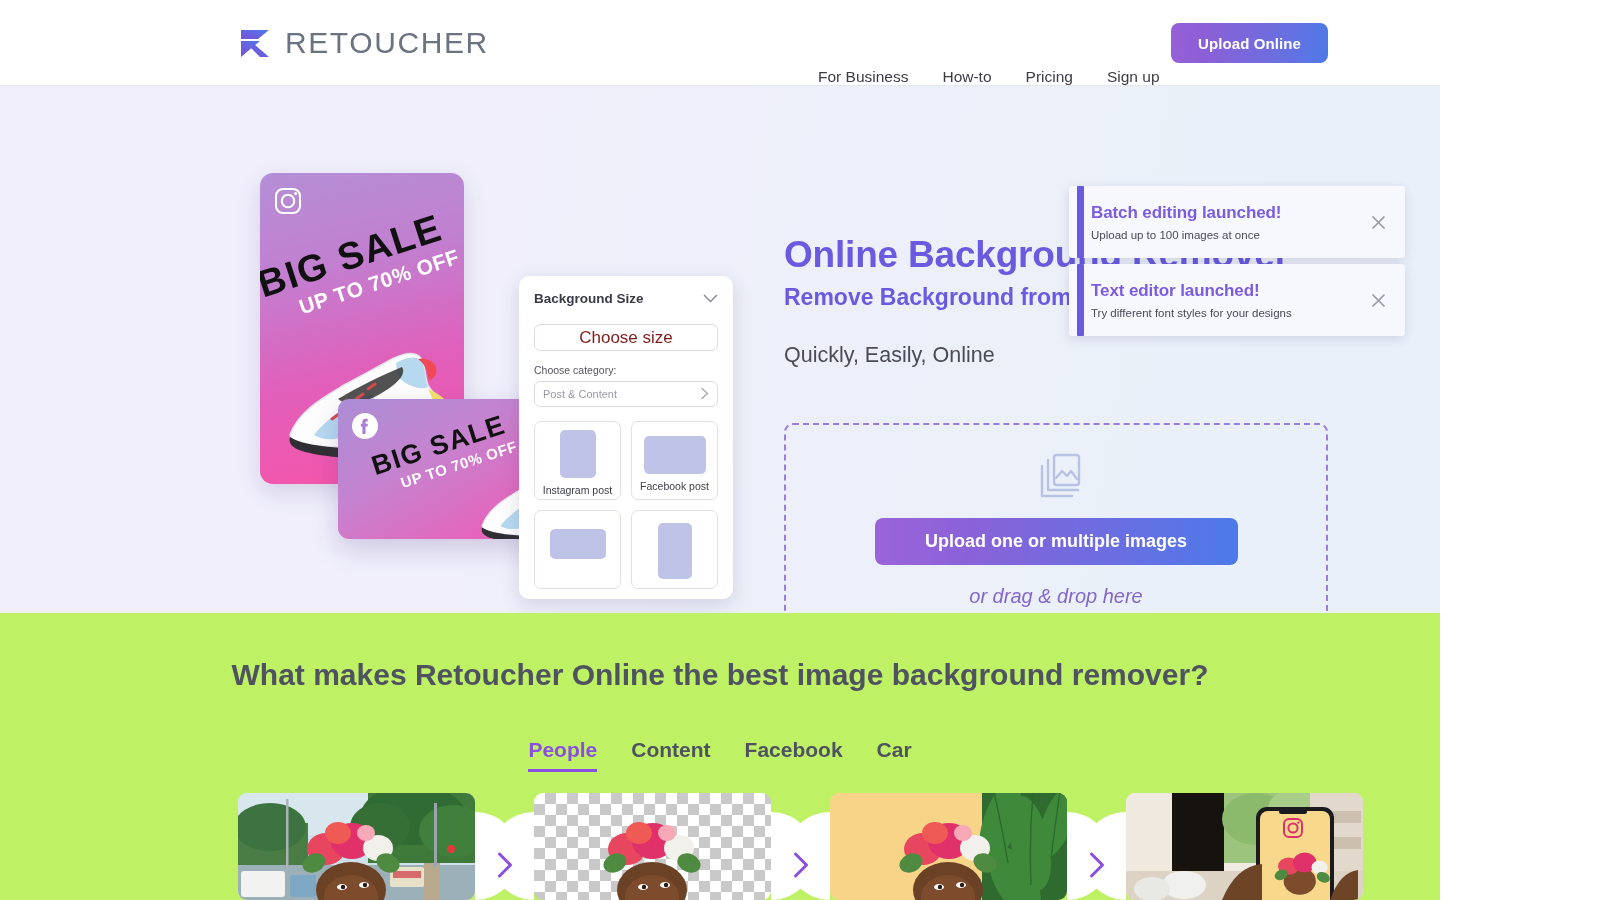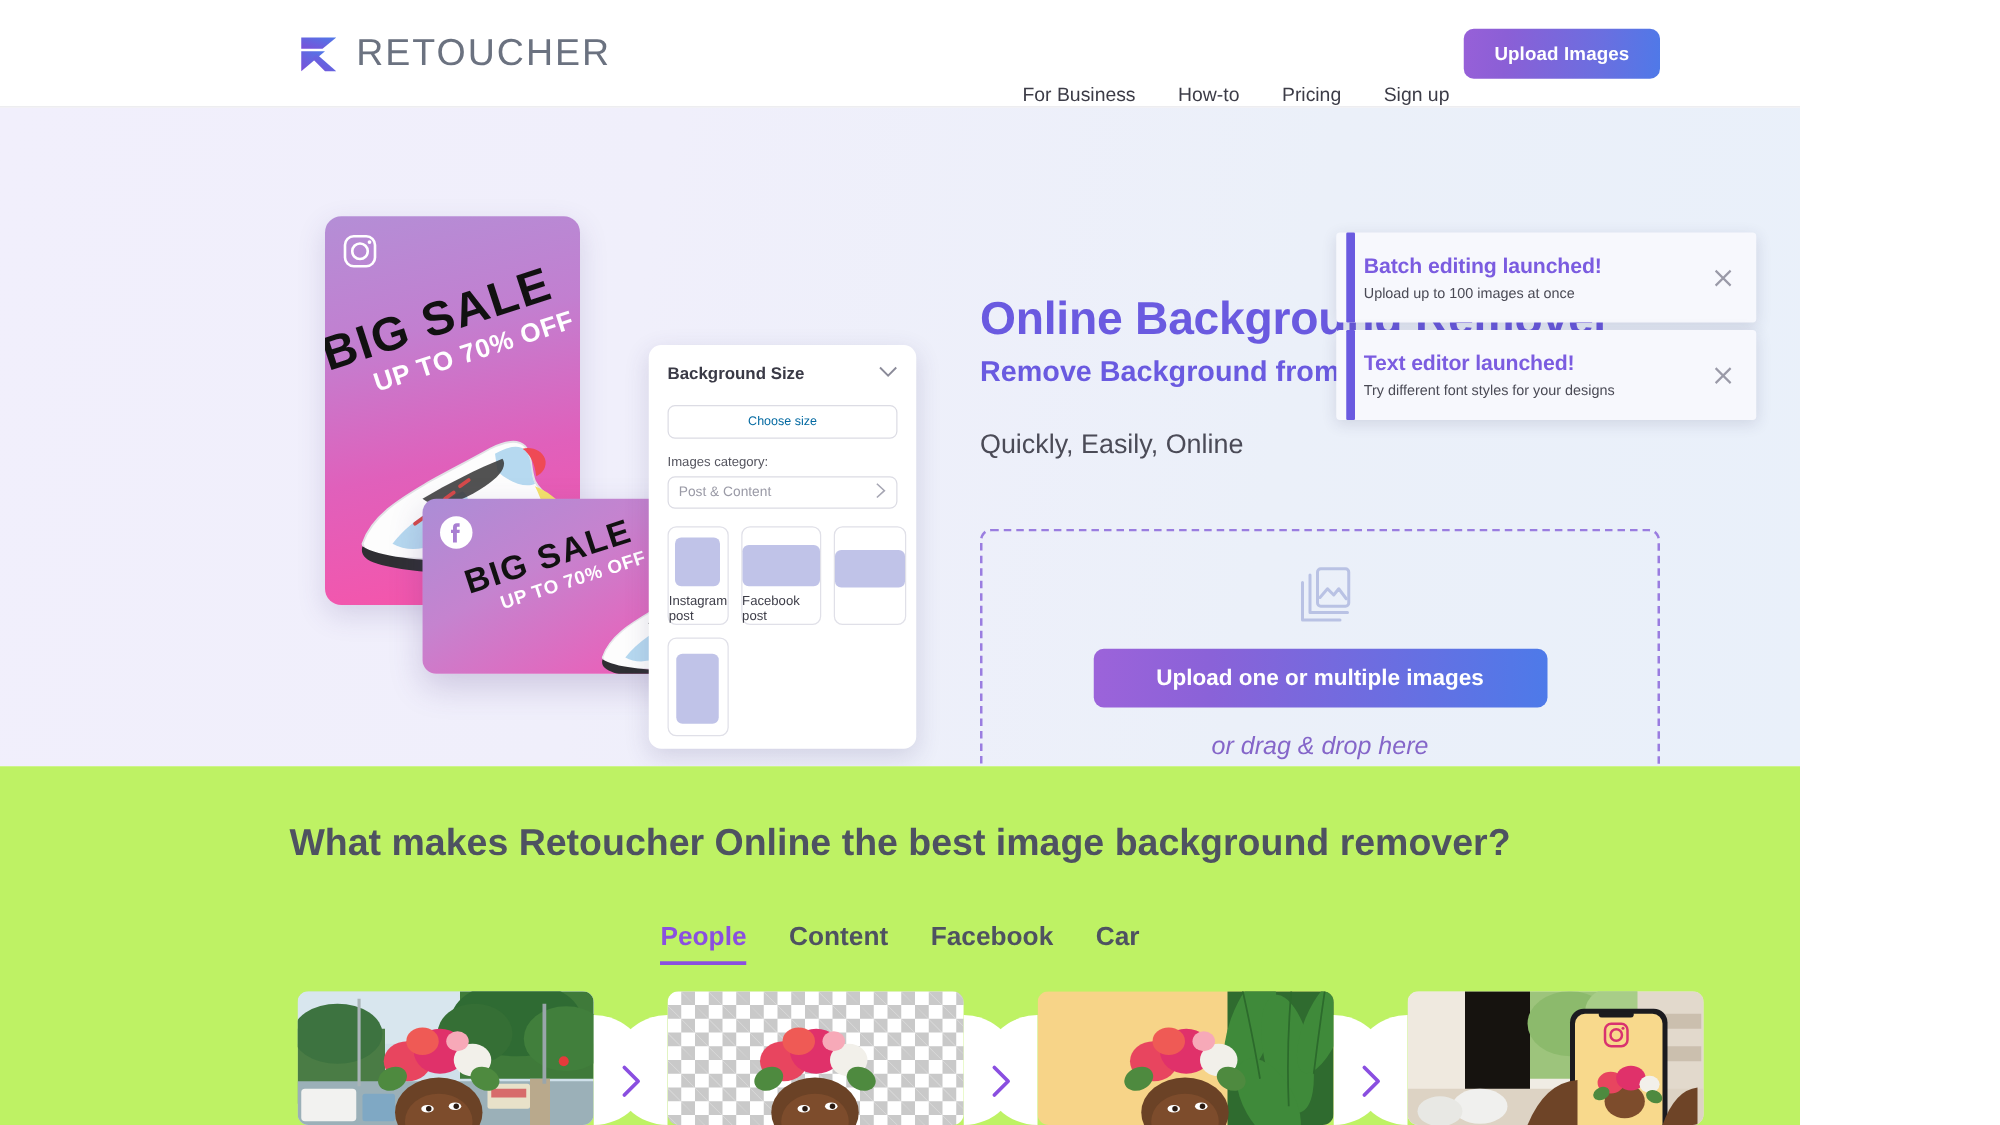--- a/index.html
+++ b/index.html
@@ -113,31 +113,31 @@
   .sp-head {
     display: flex; align-items: center; justify-content: space-between;
     margin-bottom: 17px;
     text-align: center;
   }
   .sp-title { font-size: 13.5px; font-weight: bold; color: #3a3a46; }
   .sp-chev { color: #8b8b99; }
   .sp-choose {
     height: 27px; border: 1px solid #dcdce4; border-radius: 6px;
     display: flex; align-items: center; justify-content: center;
-    font-size: 10px; color: #0369a1; background: #fff;
+    font-size: 17px; color: #7f1d1d; background: #fff;
     cursor: pointer;
   }
   .sp-label { font-size: 10.5px; color: #55555f; margin: 13px 0 5px 0; }
   .sp-select {
     height: 26px; border: 1px solid #dcdce4; border-radius: 6px;
     display: flex; align-items: center; justify-content: space-between;
     padding: 0 8px; font-size: 11px; color: #9a9aa6; cursor: pointer;
   }
   .sp-grid {
-    display: grid; grid-template-columns: 1fr 1fr 1fr;
+    display: grid; grid-template-columns: 1fr 1fr;
     gap: 10px; margin-top: 14px;
   }
   .sp-tile {
     border: 1px solid #e0e0e8; border-radius: 7px;
     height: 79px; display: flex; flex-direction: column;
     align-items: center; justify-content: flex-start;
     padding-top: 8px; background: #fff; cursor: pointer;
   }
   .sp-thumb { background: #c0c3e8; border-radius: 5px; }
   .sp-cap { font-size: 10.5px; color: #3d3d48; margin-top: 6px; }
@@ -270,21 +270,21 @@
       <span class="logo-text">RETOUCHER</span>
     </div>
 
     <nav class="nav">
       <a class="nav-link">For Business</a>
       <a class="nav-link">How-to</a>
       <a class="nav-link">Pricing</a>
       <a class="nav-link">Sign up</a>
     </nav>
 
-    <button class="btn-upload-head">Upload Images</button>
+    <button class="btn-upload-head">Upload Online</button>
   </div>
 
   <div class="hero">
 
     <div class="illus">
 
       <div class="card-ig">
         <span class="social-badge" style="left:12px; top:12px;">
           <svg width="32" height="32" viewBox="0 0 32 32" fill="none" stroke="#fff" stroke-width="2.1">
             <rect x="4" y="4" width="24" height="24" rx="7"></rect>
@@ -339,21 +339,21 @@
       <div class="size-panel">
         <div class="sp-head">
           <span class="sp-title">Background Size</span>
           <span class="sp-chev">
             <svg width="15" height="9" viewBox="0 0 15 9" fill="none" stroke="currentColor" stroke-width="1.5">
               <path d="M1 1 L7.5 7.5 L14 1"></path>
             </svg>
           </span>
         </div>
         <div class="sp-choose">Choose size</div>
-        <div class="sp-label">Images category:</div>
+        <div class="sp-label">Choose category:</div>
         <div class="sp-select">
           <span>Post &amp; Content</span>
           <span>
             <svg width="9" height="13" viewBox="0 0 9 13" fill="none" stroke="#a7a7b4" stroke-width="1.3">
               <path d="M1.5 1 L7.5 6.5 L1.5 12"></path>
             </svg>
           </span>
         </div>
         <div class="sp-grid">
           <div class="sp-tile">

